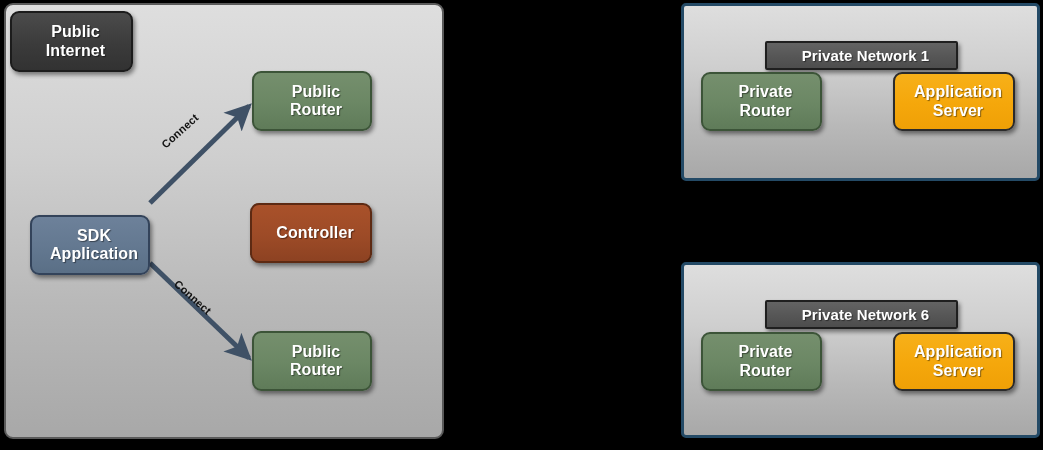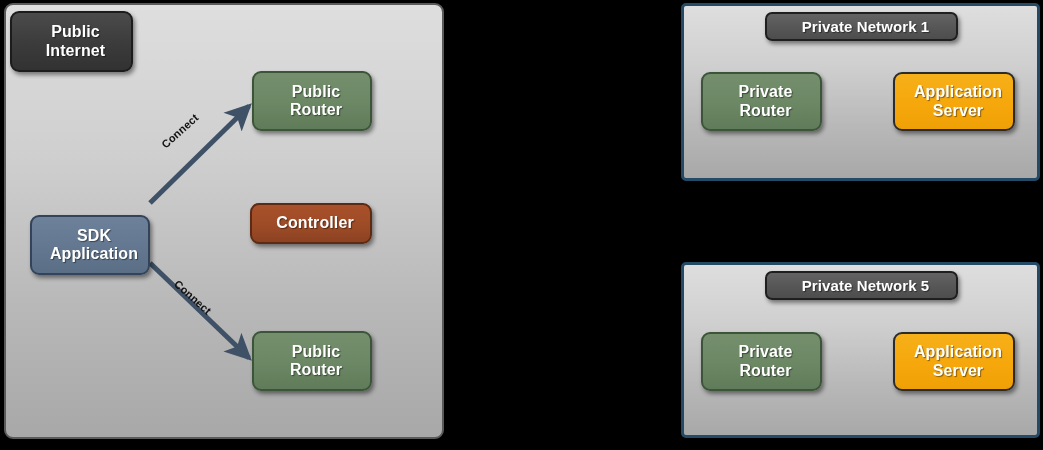--- a/index.html
+++ b/index.html
@@ -85,29 +85,30 @@
     background: linear-gradient(to bottom, #a9512a 0%, #9d4b27 55%, #8d4222 100%);
     border: 2px solid #5d2a13;
   }
   .node-orange {
     background: linear-gradient(to bottom, #f7b019 0%, #f5a70b 55%, #efa006 100%);
     border: 2px solid #2b2b2b;
   }
   .node-label-chip {
     background: linear-gradient(to bottom, #636363 0%, #565656 55%, #4d4d4d 100%);
     border: 2px solid #1f1f1f;
-    border-radius: 7px;
+    border-radius: 2px;
     font-size: 15px;
+    margin-top: 29px;
   }
 
   
   #node-public-internet { left: 10px;  top: 11px;  width: 123px; height: 61px; }
   #node-public-router-1 { left: 252px; top: 71px;  width: 120px; height: 60px; }
   #node-sdk-application { left: 30px;  top: 215px; width: 120px; height: 60px; }
-  #node-controller      { left: 250px; top: 203px; width: 122px; height: 41px; }
+  #node-controller      { left: 250px; top: 203px; width: 122px; height: 60px; }
   #node-public-router-2 { left: 252px; top: 331px; width: 120px; height: 60px; }
 
   
   #node-private-network-1 { left: 765px; top: 12px;  width: 193px; height: 29px; }
   #node-private-router-1  { left: 701px; top: 72px;  width: 121px; height: 59px; }
   #node-app-server-1      { left: 893px; top: 72px;  width: 122px; height: 59px; }
 
   #node-private-network-2 { left: 765px; top: 271px; width: 193px; height: 29px; }
   #node-private-router-2  { left: 701px; top: 332px; width: 121px; height: 59px; }
   #node-app-server-2      { left: 893px; top: 332px; width: 122px; height: 59px; }
@@ -183,21 +184,21 @@
   <div class="node node-label-chip" id="node-private-network-1">Private Network 1</div>
 
   <div class="node node-green" id="node-private-router-1">Private
 Router</div>
 
   <div class="node node-orange" id="node-app-server-1">Application
 Server</div>
 
   <div class="panel panel-private panel-private-2"></div>
 
-  <div class="node node-label-chip" id="node-private-network-2">Private Network 5</div>
+  <div class="node node-label-chip" id="node-private-network-2">Private Network 6</div>
 
   <div class="node node-green" id="node-private-router-2">Private
 Router</div>
 
   <div class="node node-orange" id="node-app-server-2">Application
 Server</div>
 
 </div>
 
 </body></html>

